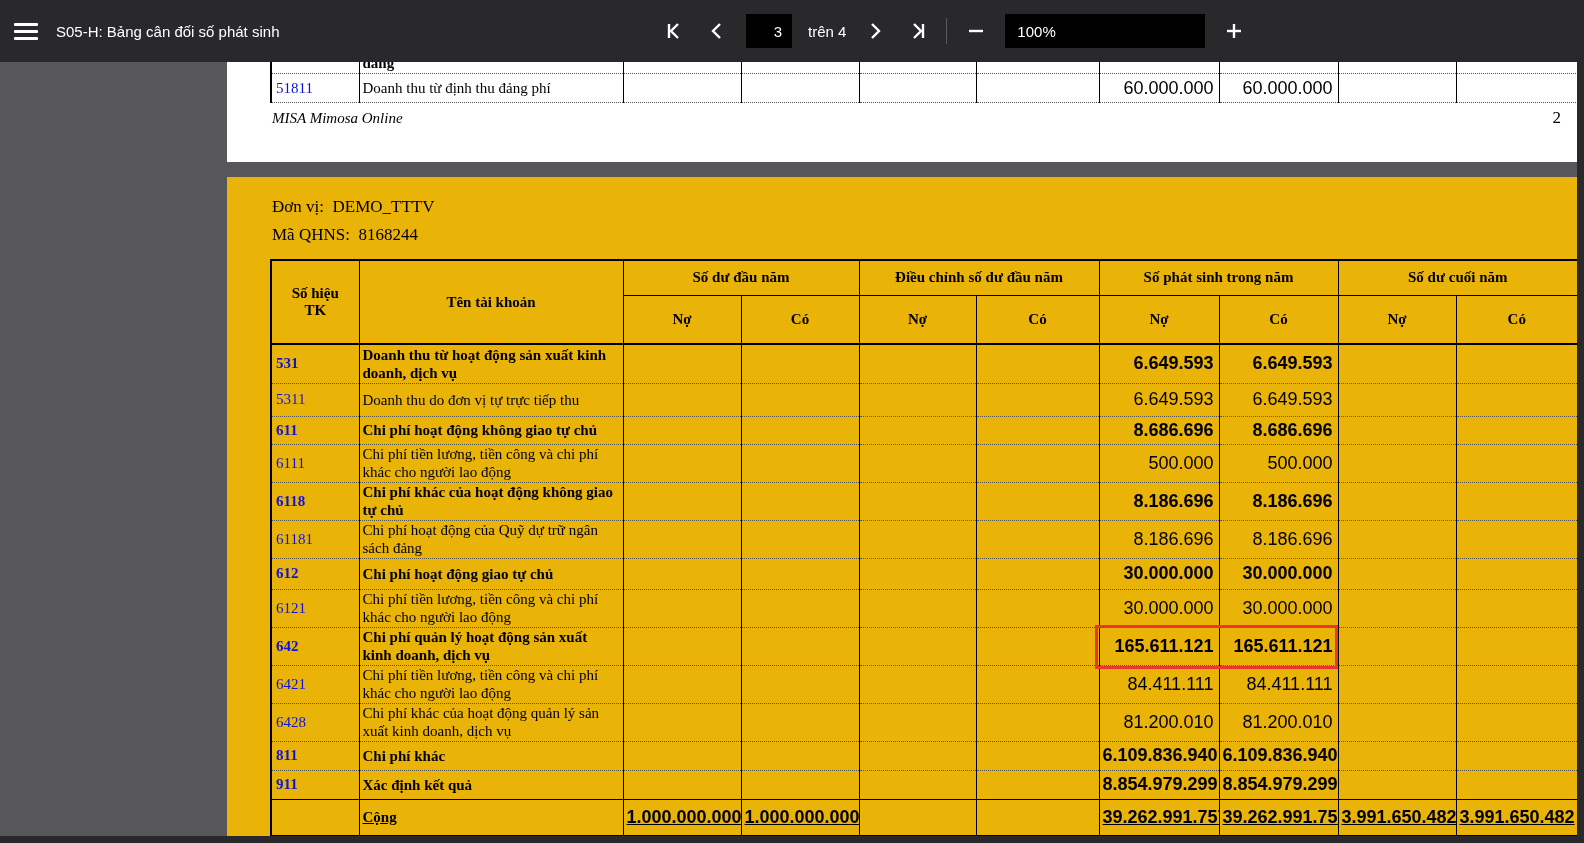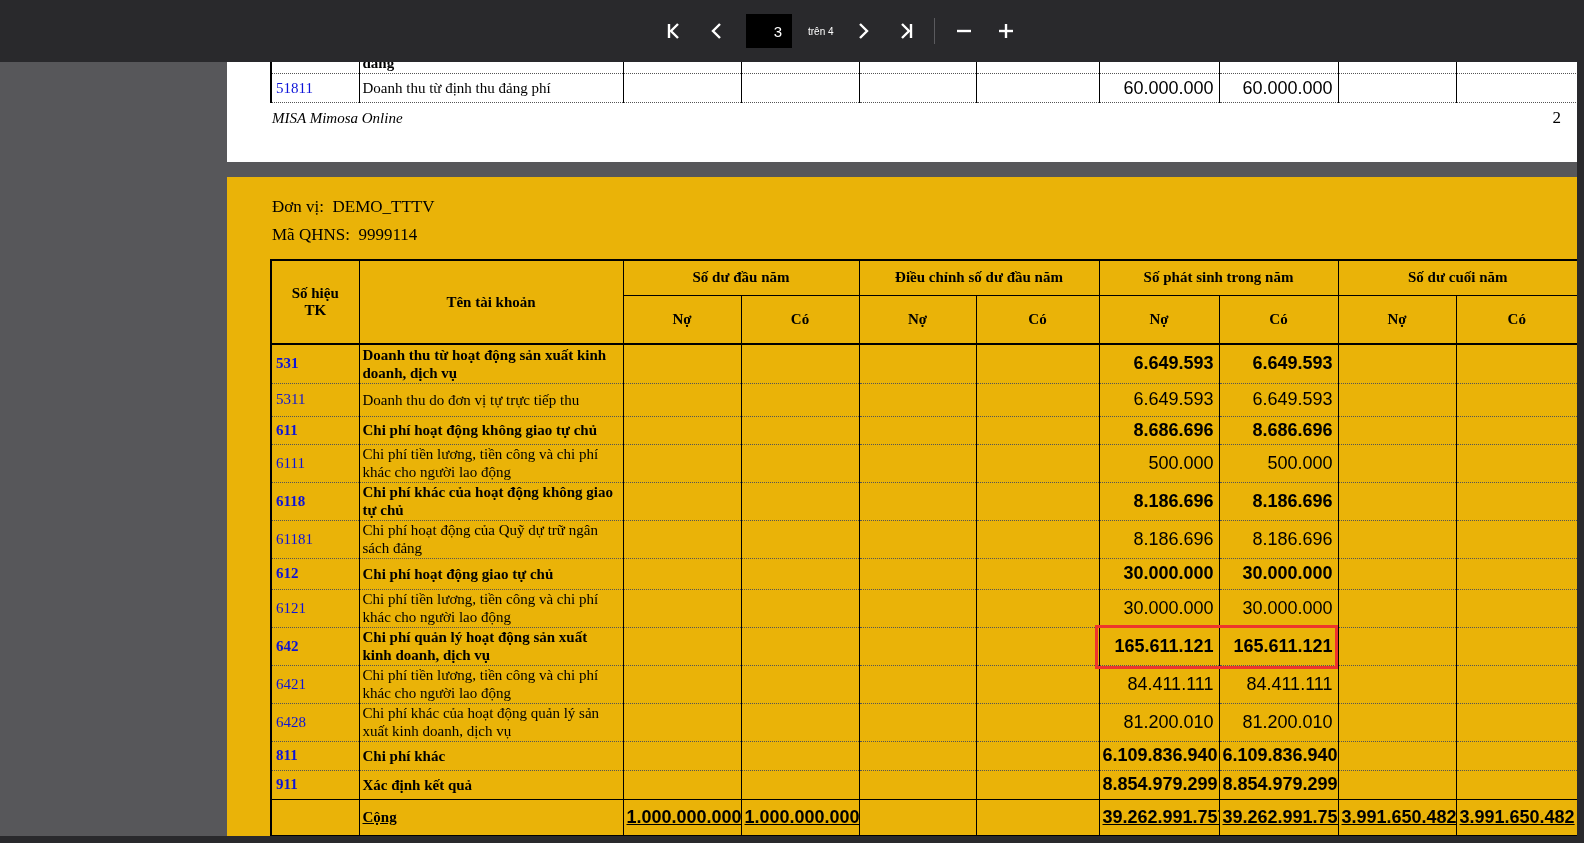--- a/index.html
+++ b/index.html
@@ -16,21 +16,21 @@
   .tb-title { font-size:15px; }
   .tb-center { position:absolute; left:662px; top:0; height:62px; display:flex; align-items:center; gap:16px; }
   .tb-btn { width:26px; height:26px; display:flex; align-items:center; justify-content:center; cursor:pointer; }
   .tb-btn svg { stroke:#fff; stroke-width:2.4; fill:none; }
   .page-input { width:46px; height:34px; background:#000; border:none; color:#fff;
                 font-size:15px; text-align:right; padding-right:10px;
                 font-family:"Liberation Sans",sans-serif; }
   .zoom-input { width:200px; height:34px; background:#000; border:none; color:#fff;
                 font-size:15px; text-align:left; padding-left:12px;
                 font-family:"Liberation Sans",sans-serif; }
-  .tb-label { font-size:10px; }
+  .tb-label { font-size:15px; }
   .tb-sep { width:1px; height:26px; background:#5a5a5e; }
 
   
   .page1 { position:absolute; left:227px; top:62px; width:1350px; height:100px; background:#fff; }
   .page2 { position:absolute; left:227px; top:177px; width:1350px; height:666px; background:#eab308; }
   .edge-right  { position:absolute; right:0; top:62px; width:7px; height:781px; background:#29292c; }
   .edge-bottom { position:absolute; left:0; bottom:0; width:1584px; height:7px; background:#29292c; }
 
   
   .doc-meta { position:absolute; left:45px; font-size:17px; color:#000; }
@@ -58,20 +58,28 @@
   .clip span { display:block; margin-top:-8px; font-weight:bold; }
 
   
   .hl-box { position:absolute; left:868px; top:448px; width:243px; height:44px;
             border:3px solid #ee352c; pointer-events:none; }
 </style>
 </head>
 <body>
 
 <div class="toolbar">
+  <div class="tb-left">
+    <div class="hamburger">
+        <span></span>
+        <span></span>
+        <span></span>
+      </div>
+    <div class="tb-title">S05-H: Bảng cân đối số phát sinh</div>
+  </div>
   <div class="tb-center">
     <div class="tb-btn">
       <svg width="20" height="20" viewBox="0 0 20 20">
           <polyline points="13,3 6,10 13,17"></polyline>
           <line x1="4" y1="3" x2="4" y2="17"></line>
         </svg>
     </div>
     <div class="tb-btn">
       <svg width="20" height="20" viewBox="0 0 20 20">
           <polyline points="13,3 6,10 13,17"></polyline>
@@ -89,20 +97,21 @@
           <polyline points="7,3 14,10 7,17"></polyline>
           <line x1="16" y1="3" x2="16" y2="17"></line>
         </svg>
     </div>
     <div class="tb-sep"></div>
     <div class="tb-btn">
       <svg width="20" height="20" viewBox="0 0 20 20">
           <line x1="3" y1="10" x2="17" y2="10"></line>
         </svg>
     </div>
+    <input class="zoom-input" value="100%" style="">
     <div class="tb-btn">
       <svg width="20" height="20" viewBox="0 0 20 20">
           <line x1="3" y1="10" x2="17" y2="10"></line>
           <line x1="10" y1="3" x2="10" y2="17"></line>
         </svg>
     </div>
   </div>
 </div>
 
 <div class="page1">
@@ -154,21 +163,21 @@
   <div class="footer-page">2</div>
 </div>
 
 <div class="page2">
   <div class="doc-meta" style="top:20px">
     <span>Đơn vị:</span>&nbsp;
     <span>DEMO_TTTV</span>
   </div>
   <div class="doc-meta" style="top:48px">
     <span>Mã QHNS:</span>&nbsp;
-    <span>9999114</span>
+    <span>8168244</span>
   </div>
 
   <table class="t main">
     <colgroup>
       <col style="width:88px">
         <col style="width:264px">
         <col style="width:118px">
         <col style="width:118px">
       <col style="width:117px">
         <col style="width:123px">

